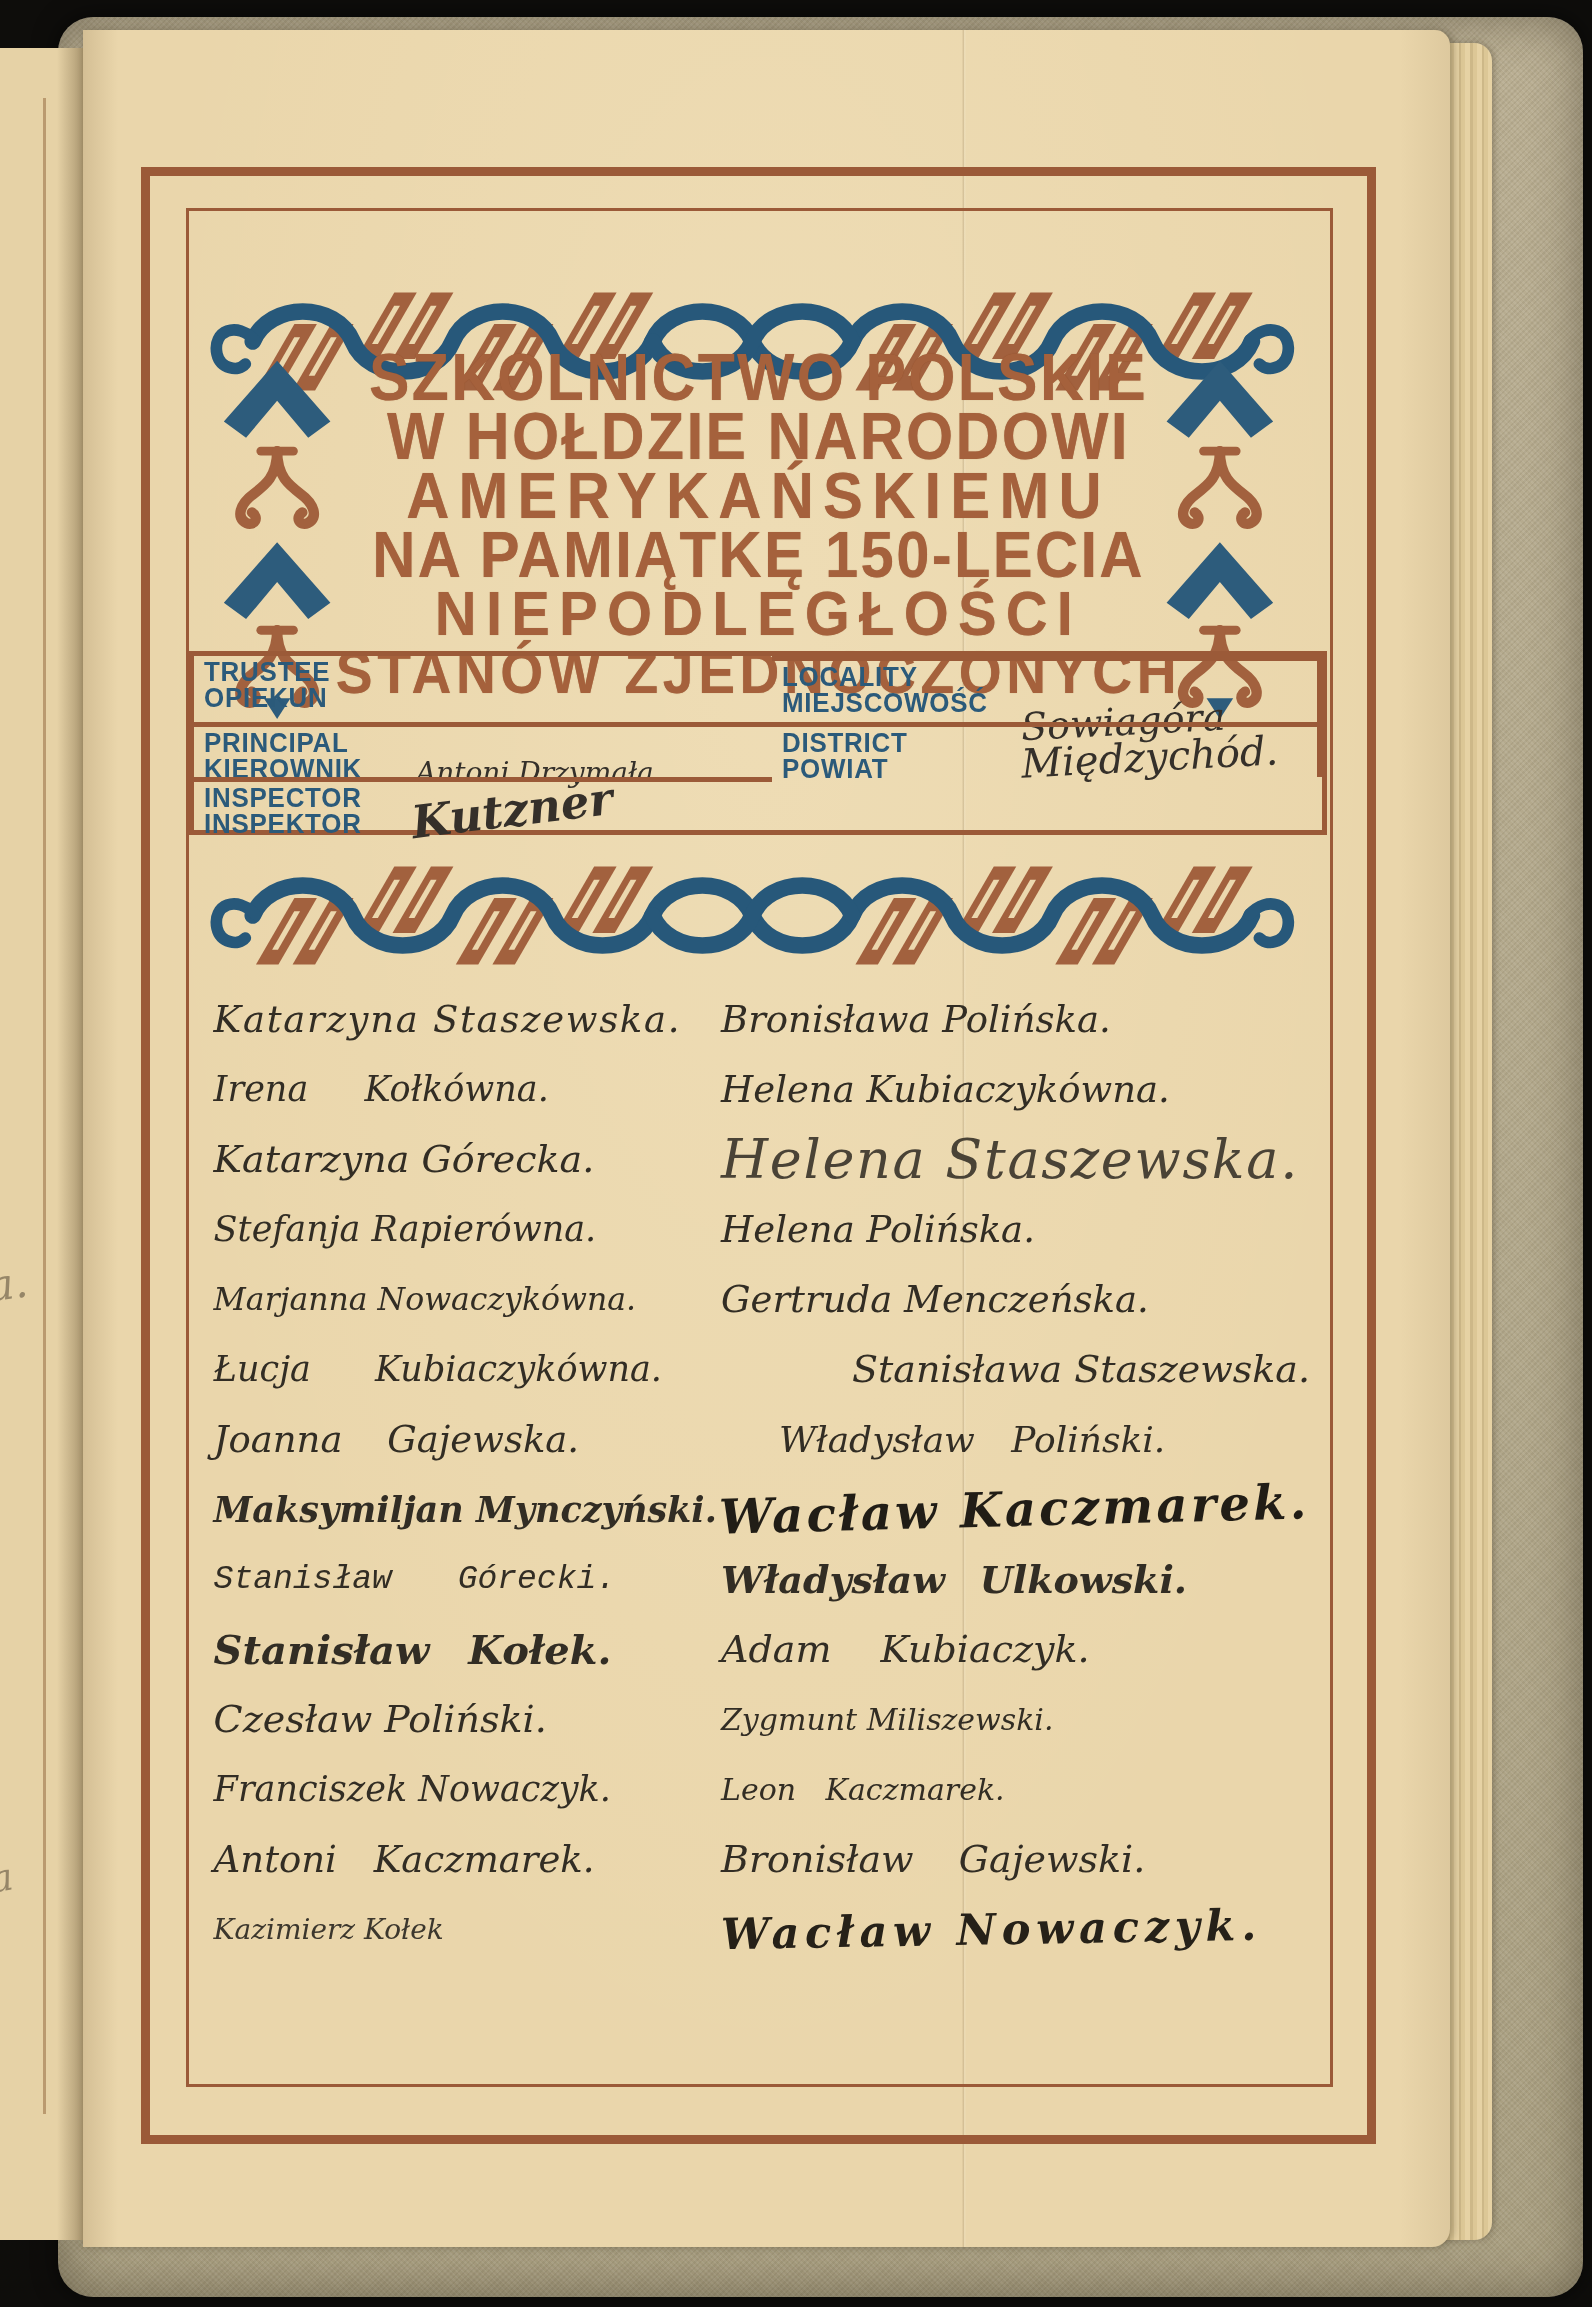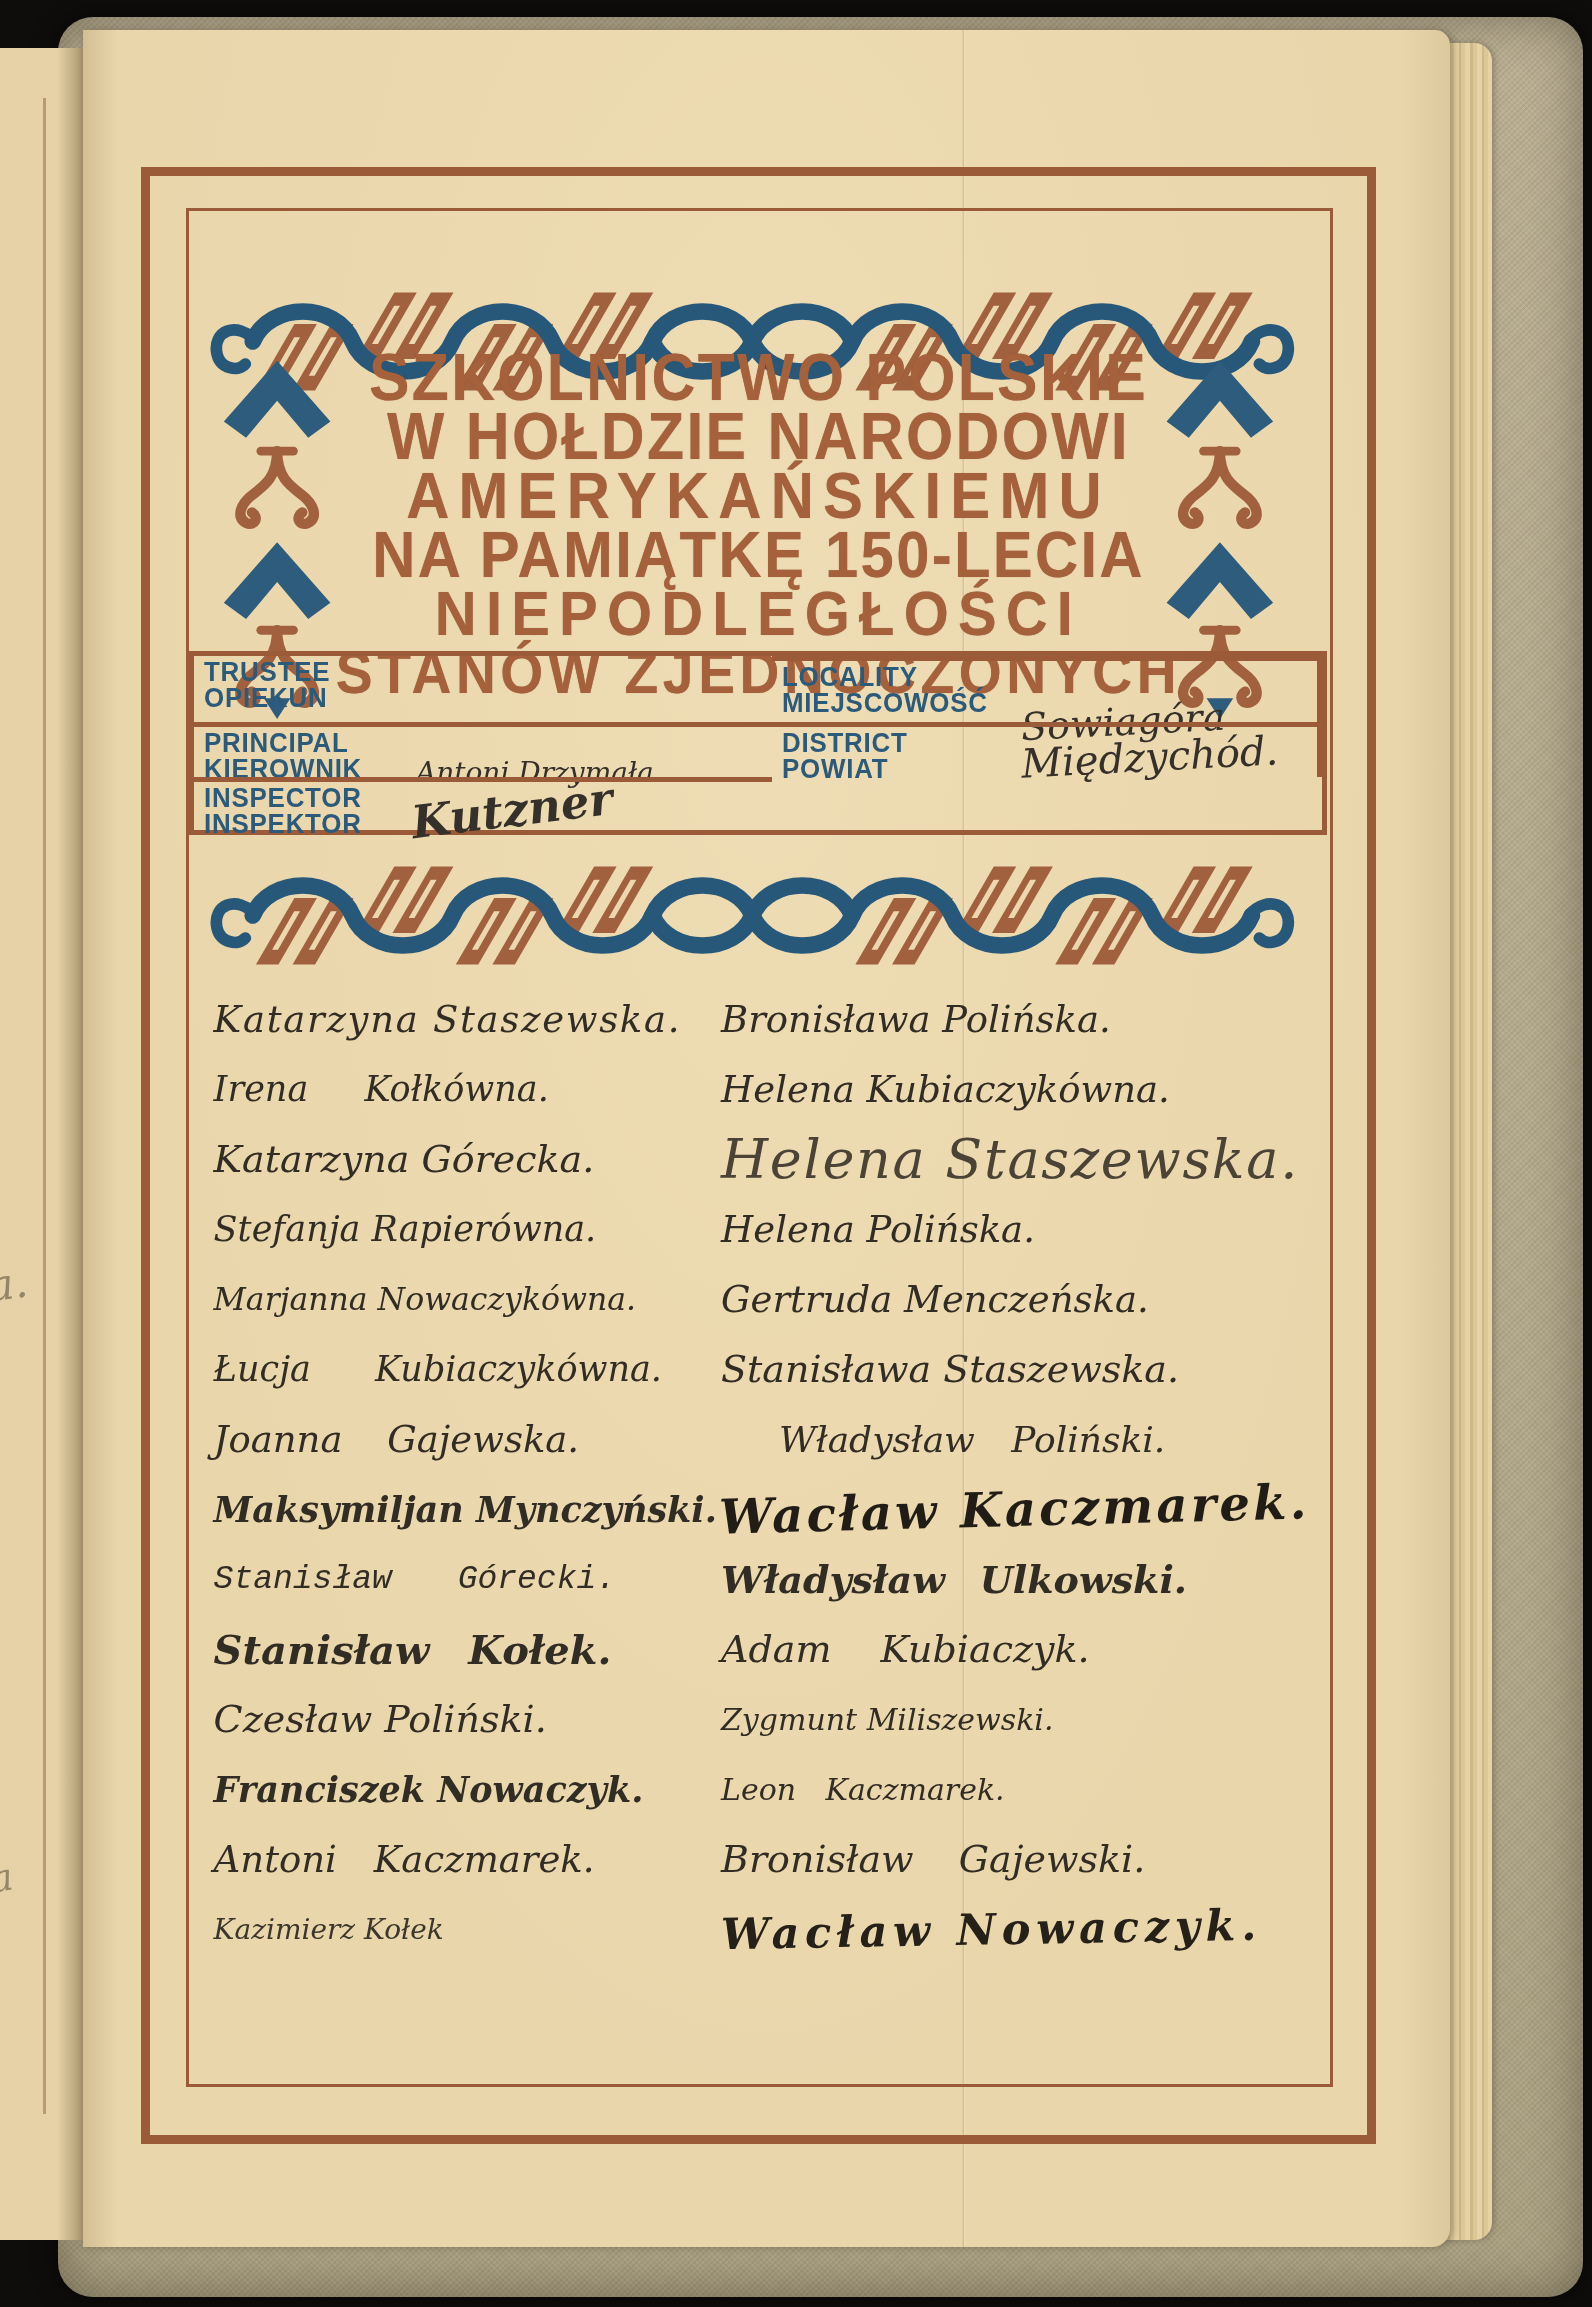--- a/index.html
+++ b/index.html
@@ -83,32 +83,32 @@
   .sig{font-family:"DejaVu Serif",serif;font-style:italic;color:#322d24;white-space:nowrap;font-size:37px;}
   .sig-left{width:46%;padding-left:6.6px;}
   .sig-right{flex:1;}
   .sig-row:nth-child(1) .sig-left{letter-spacing:1.7px;}
   .sig-row:nth-child(2) .sig-left{word-spacing:45px;font-size:35px;}
   .sig-row:nth-child(3) .sig-left{font-size:38px;}
   .sig-row:nth-child(3) .sig-right{font-size:54px;color:#4a4336;letter-spacing:1.7px;}
   .sig-row:nth-child(4) .sig-left{font-size:35px;}
   .sig-row:nth-child(5) .sig-left{font-size:31.5px;}
   .sig-row:nth-child(6) .sig-left{word-spacing:53px;font-size:35px;}
-  .sig-row:nth-child(6) .sig-right{font-size:38px;}
+  .sig-row:nth-child(6) .sig-right{font-size:38px;text-align:right;}
   .sig-row:nth-child(7) .sig-left{word-spacing:33px;}
   .sig-row:nth-child(7) .sig-right{padding-left:58px;font-size:36px;word-spacing:25px;}
   .sig-row:nth-child(8) .sig-left{font-size:35px;font-weight:600;}
   .sig-row:nth-child(8) .sig-right{font-size:48px;font-weight:700;letter-spacing:3.3px;color:#211d16;transform:rotate(-1.5deg);}
   .sig-row:nth-child(9) .sig-left{font-size:33px;word-spacing:46px;font-family:Liberation Mono, monospace;}
   .sig-row:nth-child(9) .sig-right{font-size:38px;font-weight:600;word-spacing:21.6px;}
   .sig-row:nth-child(10) .sig-left{font-size:40px;font-weight:600;word-spacing:25px;}
   .sig-row:nth-child(10) .sig-right{font-size:38px;word-spacing:37px;}
   .sig-row:nth-child(11) .sig-left{font-size:38px;}
   .sig-row:nth-child(11) .sig-right{font-size:30px;}
-  .sig-row:nth-child(12) .sig-left{font-size:35px;font-weight:700;}
+  .sig-row:nth-child(12) .sig-left{font-size:35px;font-weight:400;}
   .sig-row:nth-child(12) .sig-right{font-size:30px;word-spacing:20px;}
   .sig-row:nth-child(13) .sig-left{font-size:37px;word-spacing:25px;}
   .sig-row:nth-child(13) .sig-right{font-size:38px;word-spacing:33px;}
   .sig-row:nth-child(14) .sig-left{font-size:28px;color:#3c372d;}
   .sig-row:nth-child(14) .sig-right{font-size:43px;font-weight:600;letter-spacing:5.8px;transform:rotate(-1deg);color:#262118;}
 </style>
 </head>
 <body>
 
 <div class="stage">

